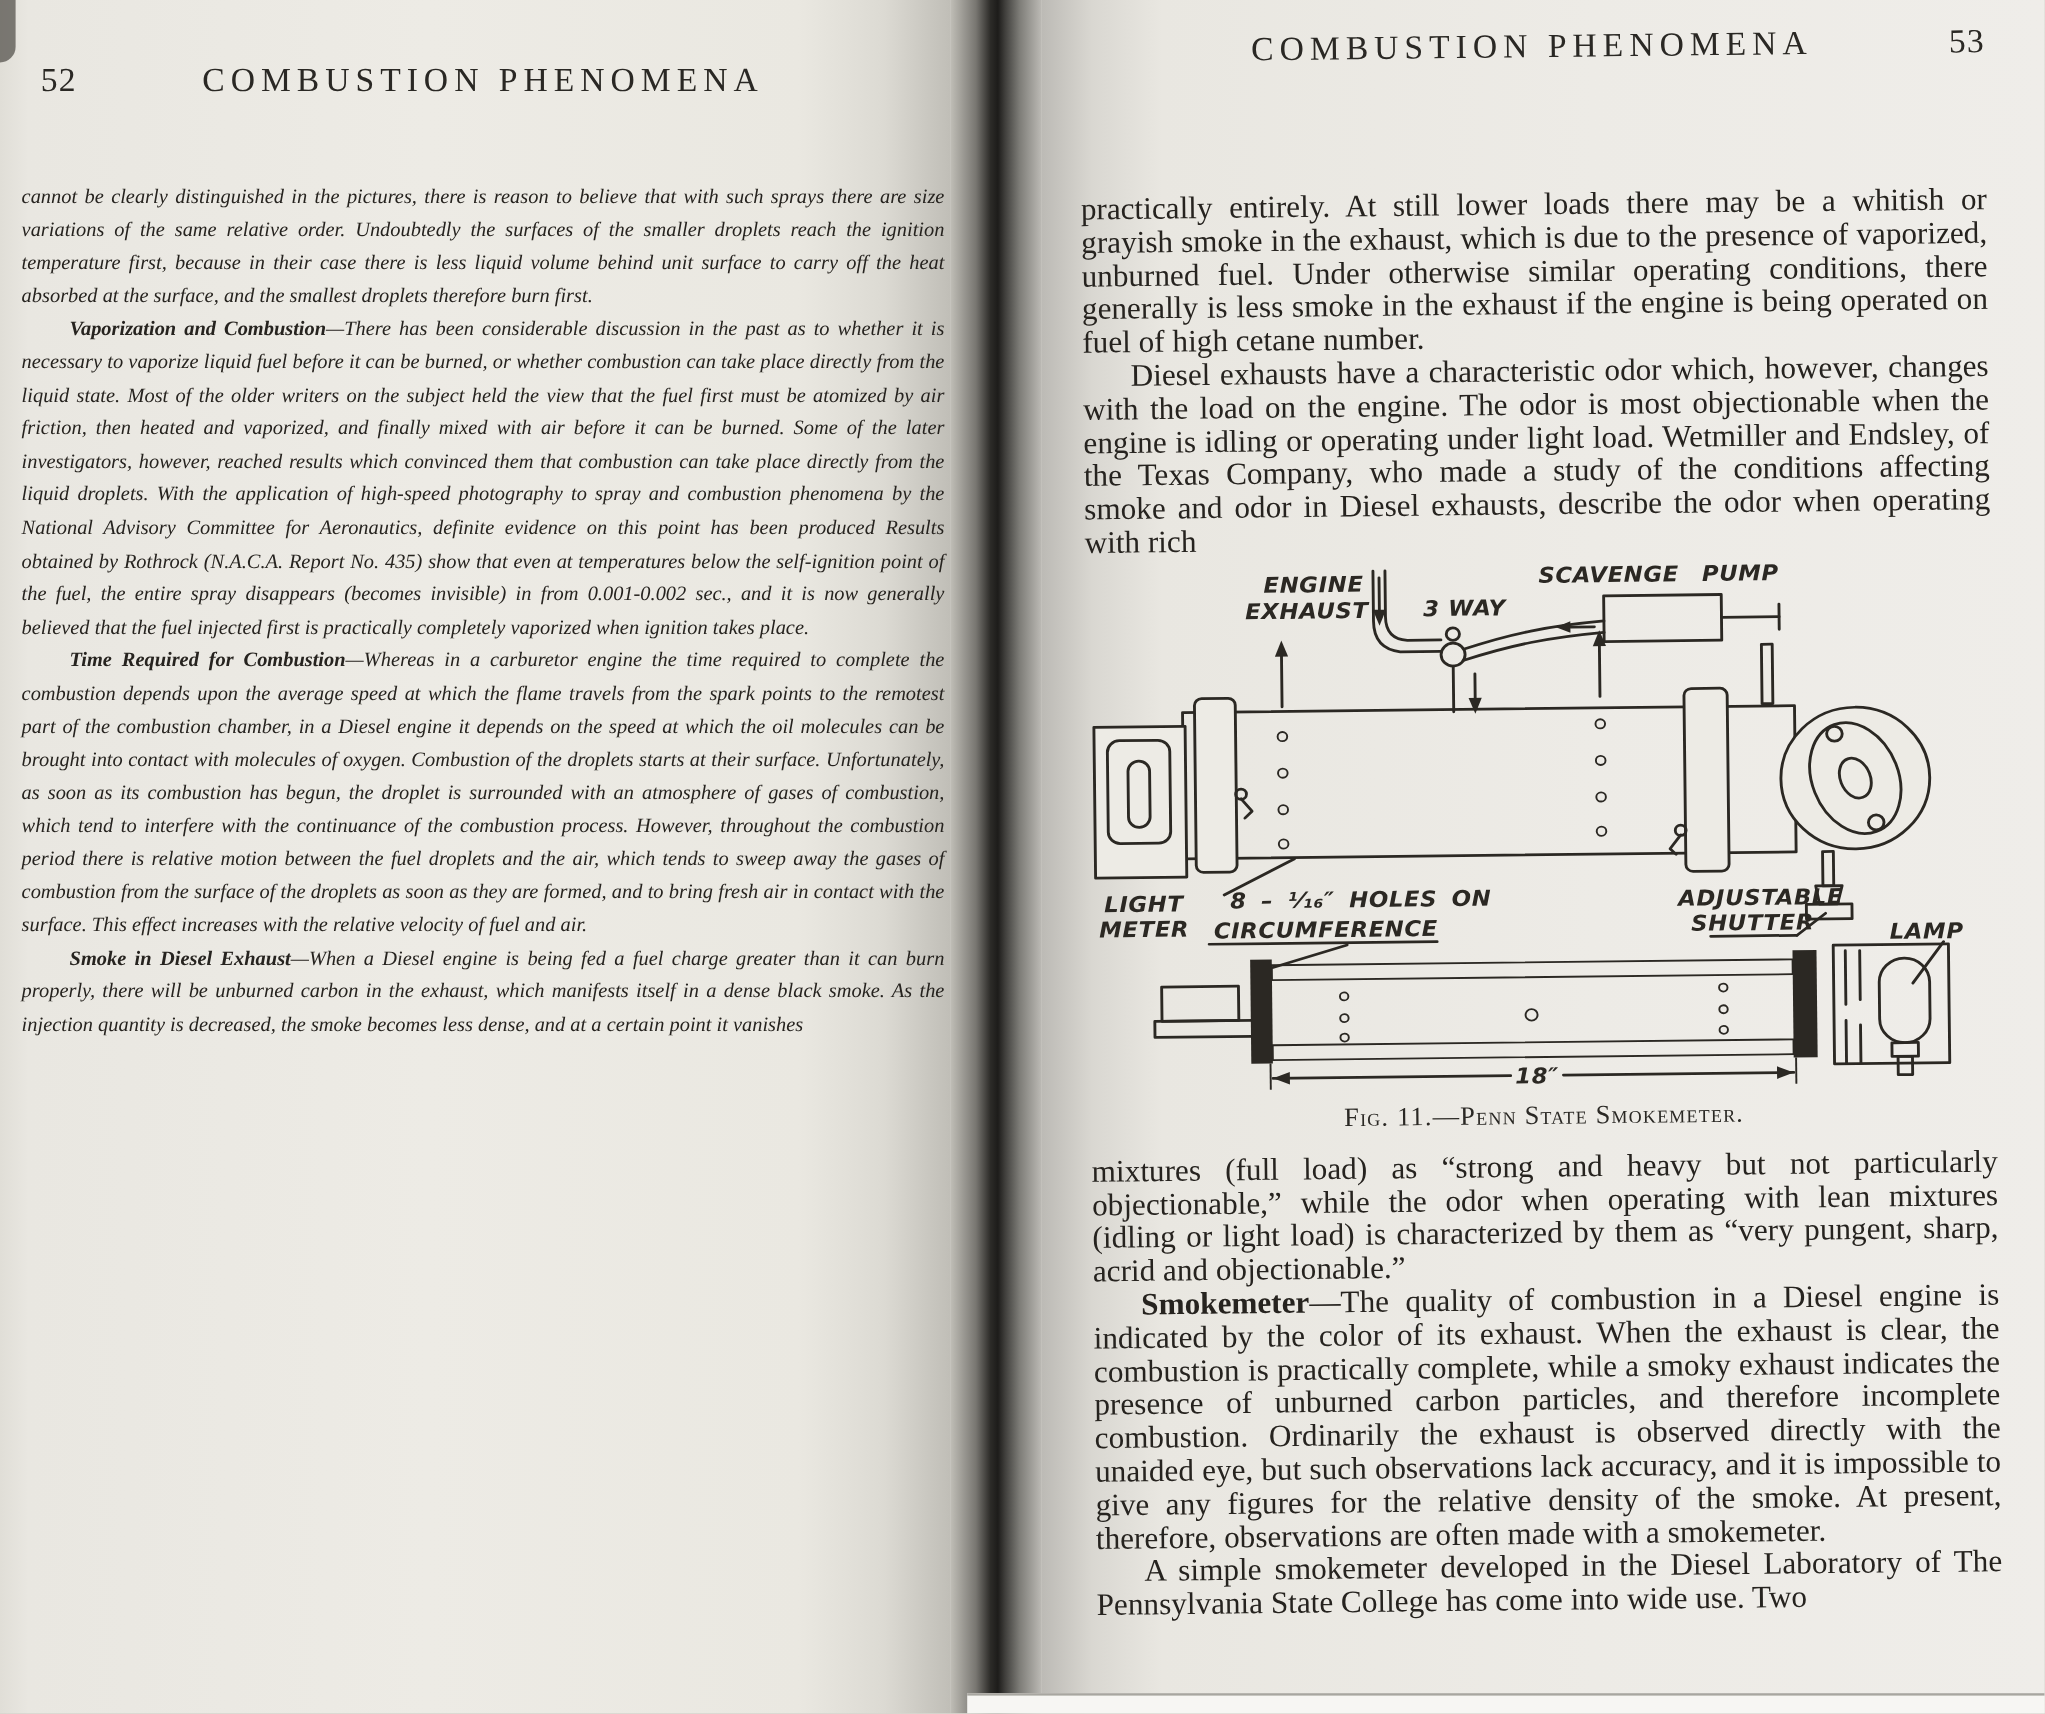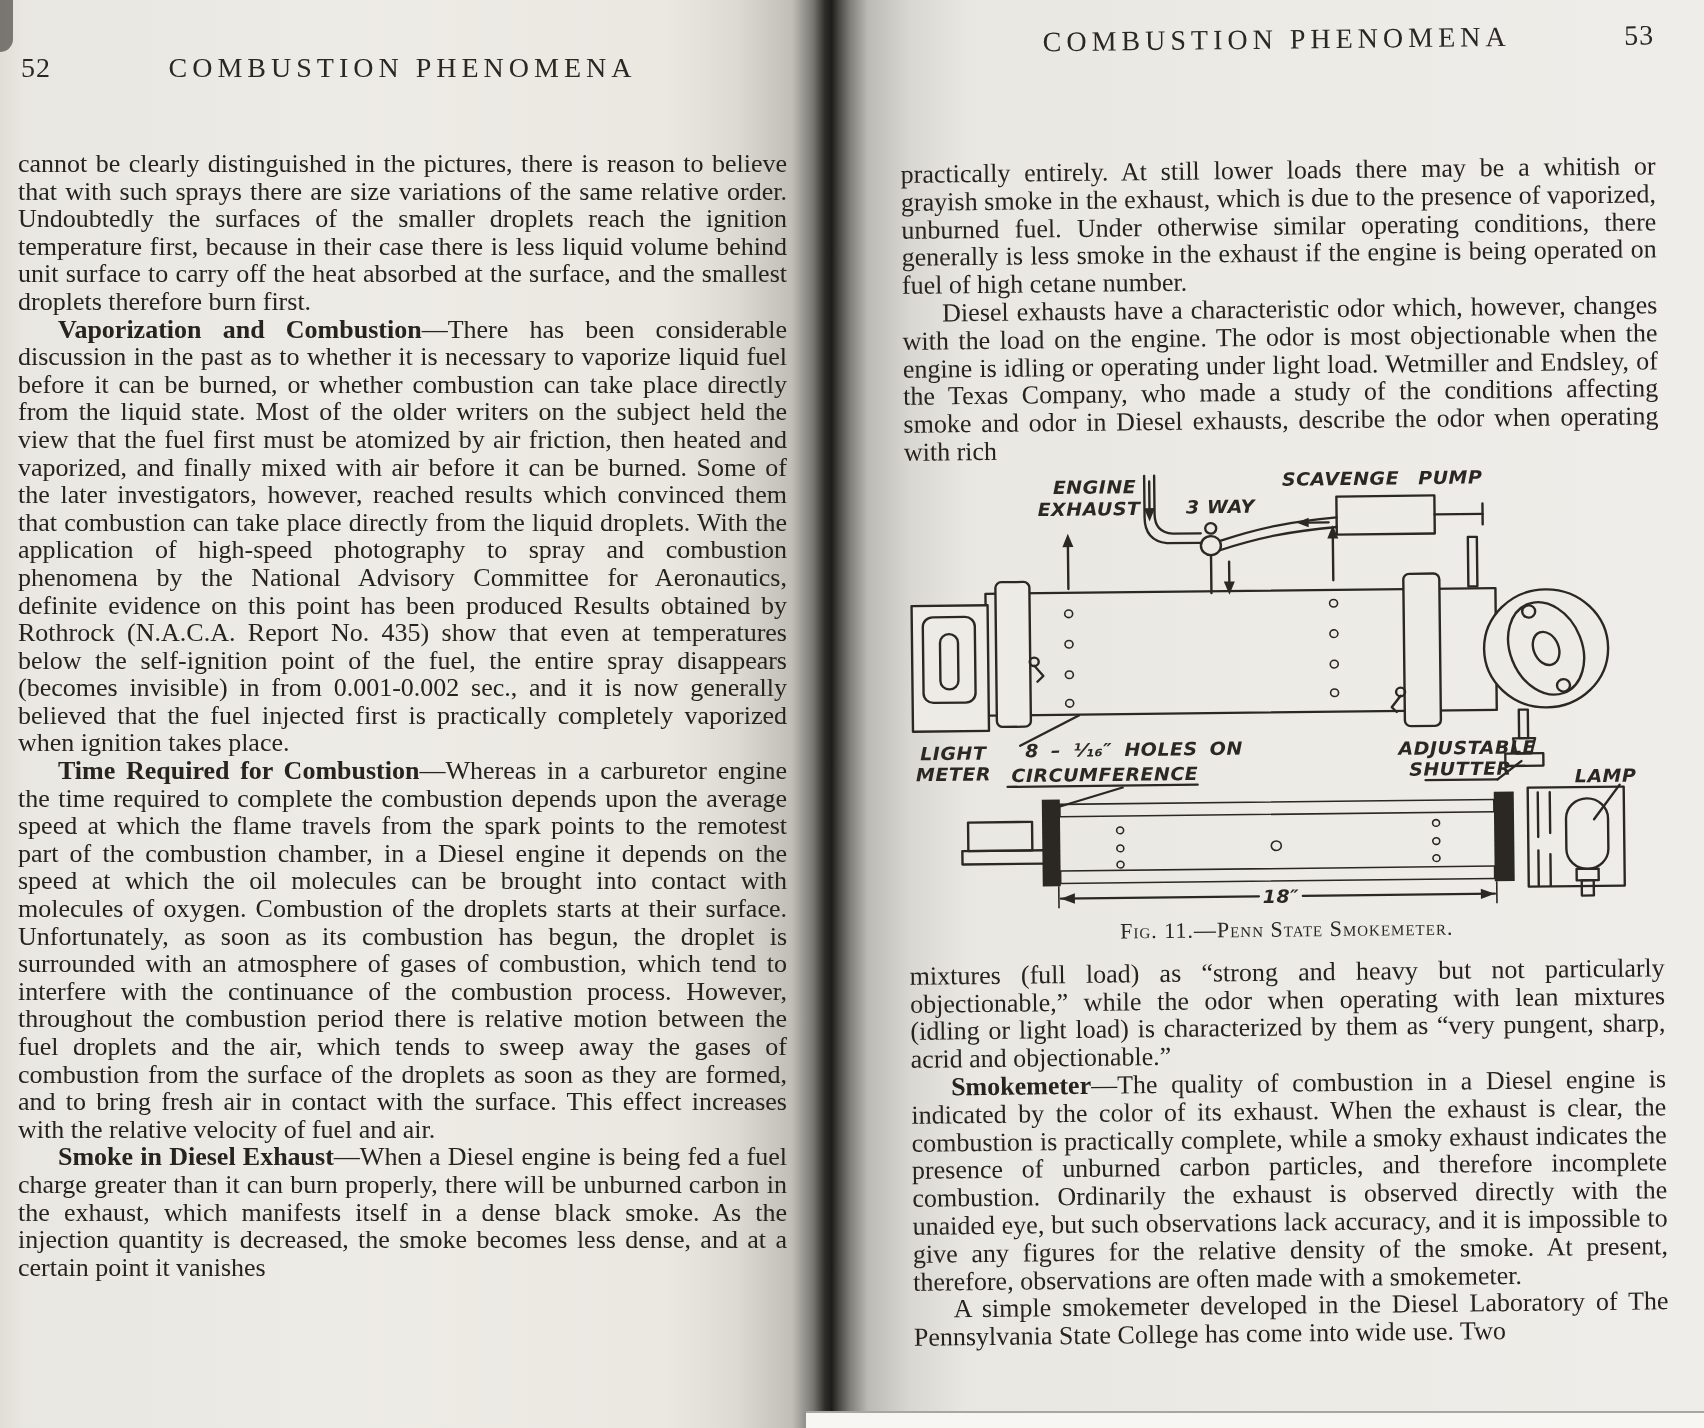--- a/index.html
+++ b/index.html
@@ -18,28 +18,28 @@
 
   .corner-mark{position:absolute;left:0;top:0;width:13px;height:52px;background:#55534e;
                border-bottom-right-radius:14px;opacity:.75;}
   .bottom-strip{position:absolute;left:806px;right:0;top:1411px;height:17px;
                 background:#f7f6f3;border-top:2px solid #a8a6a0;}
 
   
   .running-header{position:relative;text-align:center;height:38px;font-size:28px;
                   letter-spacing:5px;white-space:nowrap;color:#2a2824;}
   .running-header .pagenum{position:absolute;top:0;letter-spacing:1px;}
-  .page-left .pagenum{left:3px;text-align:center;}
+  .page-left .pagenum{left:16px;text-align:center;}
   .page-right .pagenum{right:0;text-align:right;}
   .page-left .running-header{margin-bottom:60px;}
   .page-right .running-header{margin-bottom:95px;}
 
   
   .body-text p{margin:0;text-align:justify;}
-  .page-left .body-text p{font-size:26px;line-height:27.6px;}
+  .page-left .body-text p{font-size:17px;line-height:27.6px;font-style:italic;}
   .page-right .body-text p{font-size:26px;line-height:27.8px;}
   p.ind{text-indent:40px;}
   p.cont{text-indent:0;}
   .lead{font-weight:bold;}
 
   
   figure.smokefig{margin:6px 0 0 0;padding:0;}
   .fig-svg{display:block;width:755px;height:438px;}
   .fig-svg text{font-family:"DejaVu Sans",sans-serif;font-style:italic;font-weight:bold;
                 font-size:19px;fill:#2b2823;letter-spacing:.5px;}

